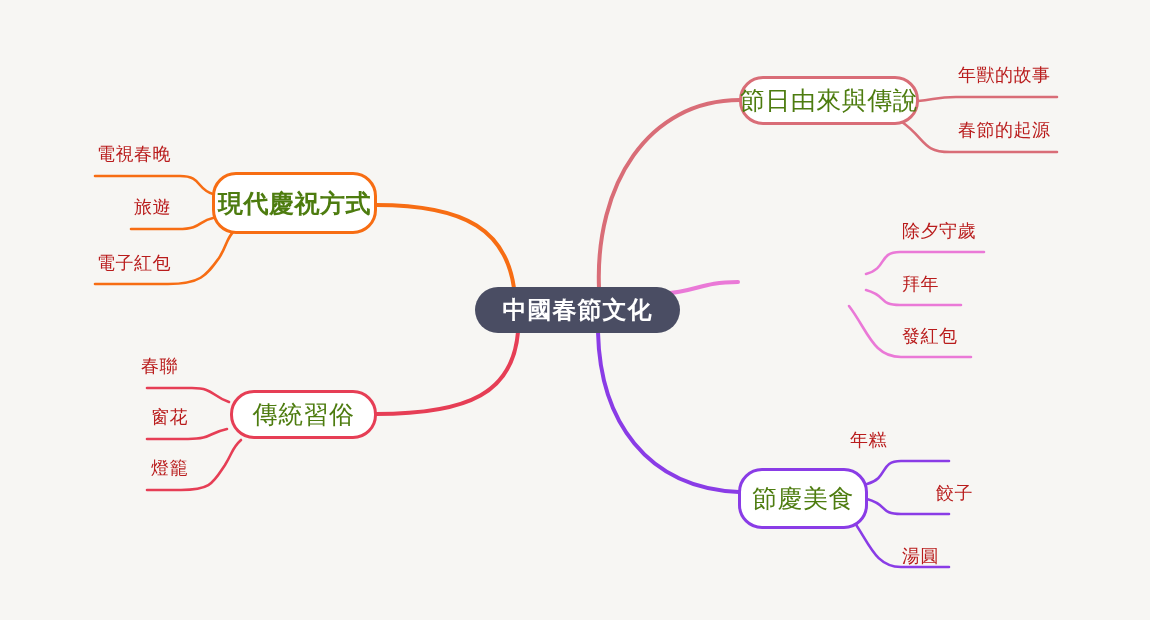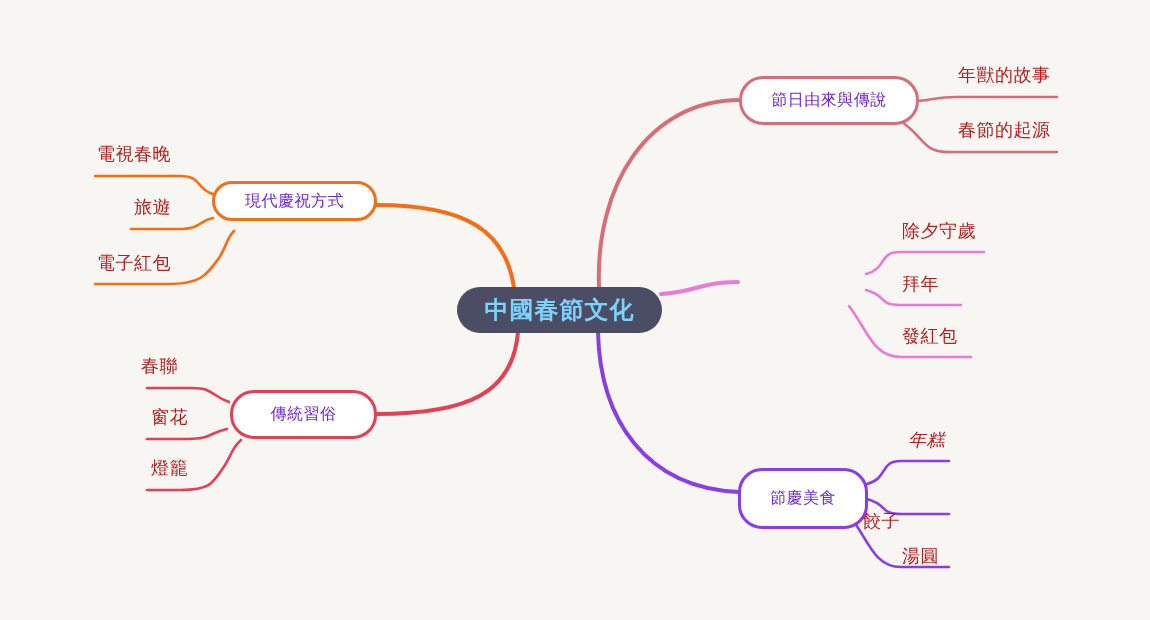--- a/index.html
+++ b/index.html
@@ -5,22 +5,22 @@
   html,body{margin:0;padding:0;}
   body{font-family:"Liberation Sans","DejaVu Sans",sans-serif;}
   #stage{position:relative;width:1150px;height:620px;overflow:hidden;background:#f7f6f3;}
   #wires{position:absolute;left:0;top:0;width:1150px;height:620px;}
   .main-curve{fill:none;stroke-width:4;stroke-linecap:round;}
   .child-link{fill:none;stroke-width:2.6;stroke-linecap:round;}
   .node{position:absolute;box-sizing:border-box;display:flex;align-items:center;justify-content:center;
         white-space:nowrap;}
   .central-node{background:#4a4d63;color:#ffffff;border-radius:23px;font-size:24px;font-weight:600;
         letter-spacing:1px;}
-  .branch-node{background:#ffffff;border:3px solid #a16207;border-radius:24px;font-size:16px;
-        color:#6d28d9;letter-spacing:0.5px;}
+  .branch-node{background:#ffffff;border:3px solid #a16207;border-radius:24px;font-size:25px;
+        color:#4d7c0f;letter-spacing:0.5px;}
   .leaf{position:absolute;height:24px;line-height:24px;font-size:18px;color:#b91c1c;
         letter-spacing:0.5px;white-space:nowrap;}
   .leaf.right-align{text-align:right;}
 </style>
 </head>
 <body>
 
 <div id="stage" style="background: rgb(247, 246, 243);">
 
   <svg id="wires" viewBox="0 0 1150 620" xmlns="http://www.w3.org/2000/svg">
@@ -44,36 +44,36 @@
 
     <path class="child-link" d="M 95 176 L 180 176 C 202 176, 196 189, 213 194" style="stroke: rgb(247, 109, 19);"></path>
     <path class="child-link" d="M 131 229 L 178 229 C 202 229, 198 221, 213 218" style="stroke: rgb(247, 109, 19);"></path>
     <path class="child-link" d="M 95 284 L 168 284 C 200 284, 206 276, 219 258 C 227 246, 226 239, 234 231" style="stroke: rgb(247, 109, 19);"></path>
 
     <path class="child-link" d="M 147 388 L 192 388 C 214 388, 211 396, 229 402" style="stroke: rgb(230, 62, 85);"></path>
     <path class="child-link" d="M 147 439 L 188 439 C 212 439, 208 433, 227 429" style="stroke: rgb(230, 62, 85);"></path>
     <path class="child-link" d="M 147 490 L 181 490 C 211 490, 213 483, 225 465 C 233 452, 232 448, 241 440" style="stroke: rgb(230, 62, 85);"></path>
   </svg>
 
-  <div class="node central-node" style="left: 457px; top: 287px; width: 205px; height: 46px; background: rgb(74, 77, 99); color: #7dd3fc;">中國春節文化</div>
+  <div class="node central-node" style="left: 475px; top: 287px; width: 205px; height: 46px; background: rgb(74, 77, 99); color: #ffffff;">中國春節文化</div>
 
   <div class="node branch-node" style="left: 739px; top: 76px; width: 180px; height: 49px; border-color: rgb(217, 109, 119);">節日由來與傳說</div>
   <div class="node branch-node" style="left: 738px; top: 468px; width: 130px; height: 61px; border-color: rgb(138, 60, 230);">節慶美食</div>
-  <div class="node branch-node" style="left: 212px; top: 181px; width: 165px; height: 40px; border-color: rgb(247, 109, 19);">現代慶祝方式</div>
+  <div class="node branch-node" style="left: 212px; top: 172px; width: 165px; height: 62px; border-color: rgb(247, 109, 19); font-weight: bold;">現代慶祝方式</div>
   <div class="node branch-node" style="left: 230px; top: 390px; width: 147px; height: 49px; border-color: rgb(230, 62, 85);">傳統習俗</div>
 
   <div class="leaf" style="left:958px;top:63px;">年獸的故事</div>
   <div class="leaf" style="left:958px;top:118px;">春節的起源</div>
 
   <div class="leaf" style="left:902px;top:219px;">除夕守歲</div>
   <div class="leaf" style="left:902px;top:272px;">拜年</div>
   <div class="leaf" style="left:902px;top:324px;">發紅包</div>
 
-  <div class="leaf" style="left:908px;top:428px;font-style:italic;">年糕</div>
-  <div class="leaf" style="left:863px;top:481px;margin-top:28px;">餃子</div>
+  <div class="leaf" style="left:850px;top:428px;">年糕</div>
+  <div class="leaf" style="left:936px;top:481px;">餃子</div>
   <div class="leaf" style="left:902px;top:534px;margin-top:10px;">湯圓</div>
 
   <div class="leaf right-align" style="left:57px;width:114px;top:142px;">電視春晚</div>
   <div class="leaf right-align" style="left:57px;width:114px;top:195px;">旅遊</div>
   <div class="leaf right-align" style="left:57px;width:114px;top:251px;">電子紅包</div>
 
   <div class="leaf right-align" style="left:64px;width:114px;top:354px;">春聯</div>
   <div class="leaf right-align" style="left:74px;width:114px;top:405px;">窗花</div>
   <div class="leaf right-align" style="left:74px;width:114px;top:456px;">燈籠</div>
 </div>

